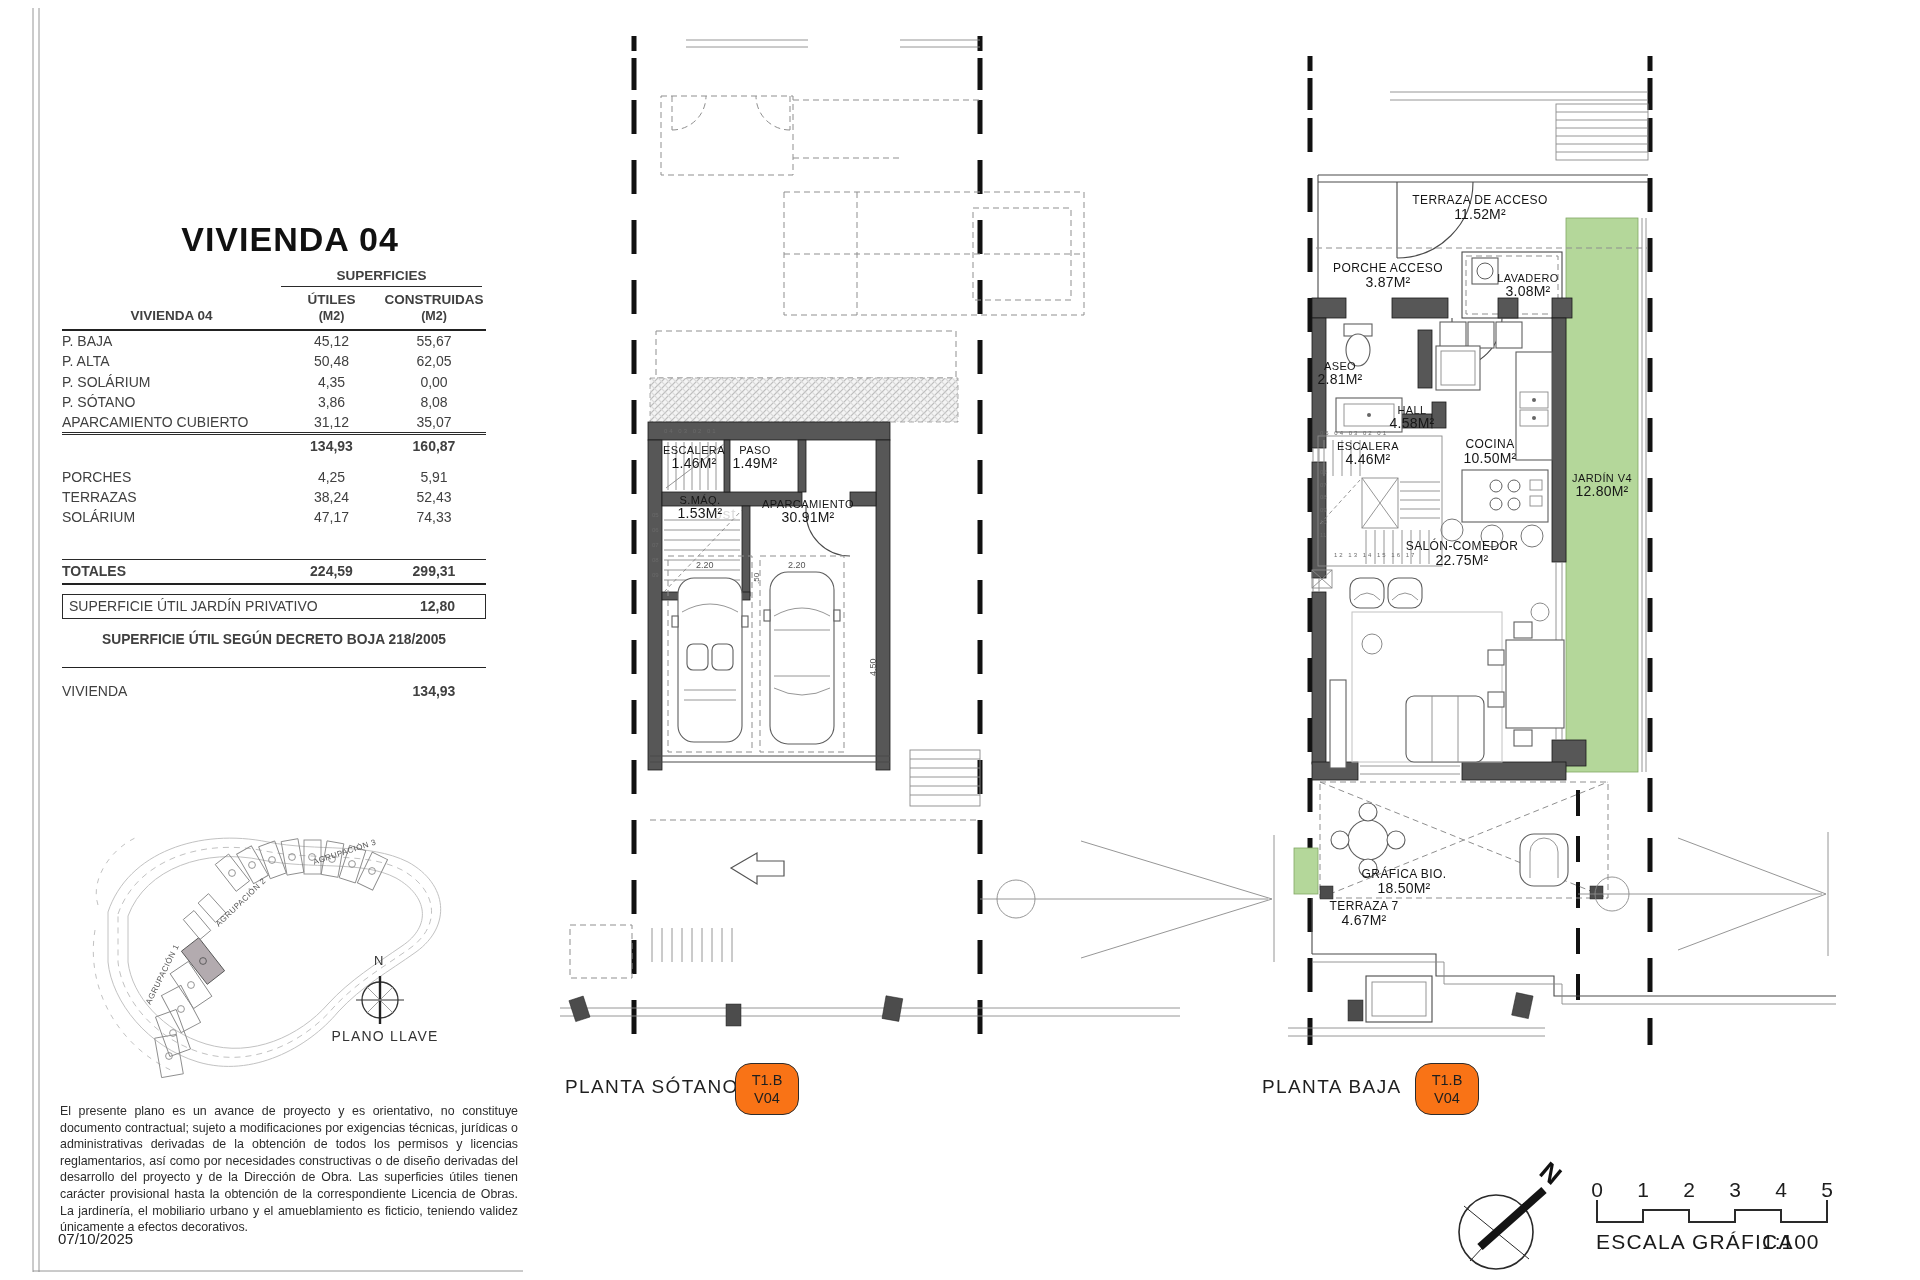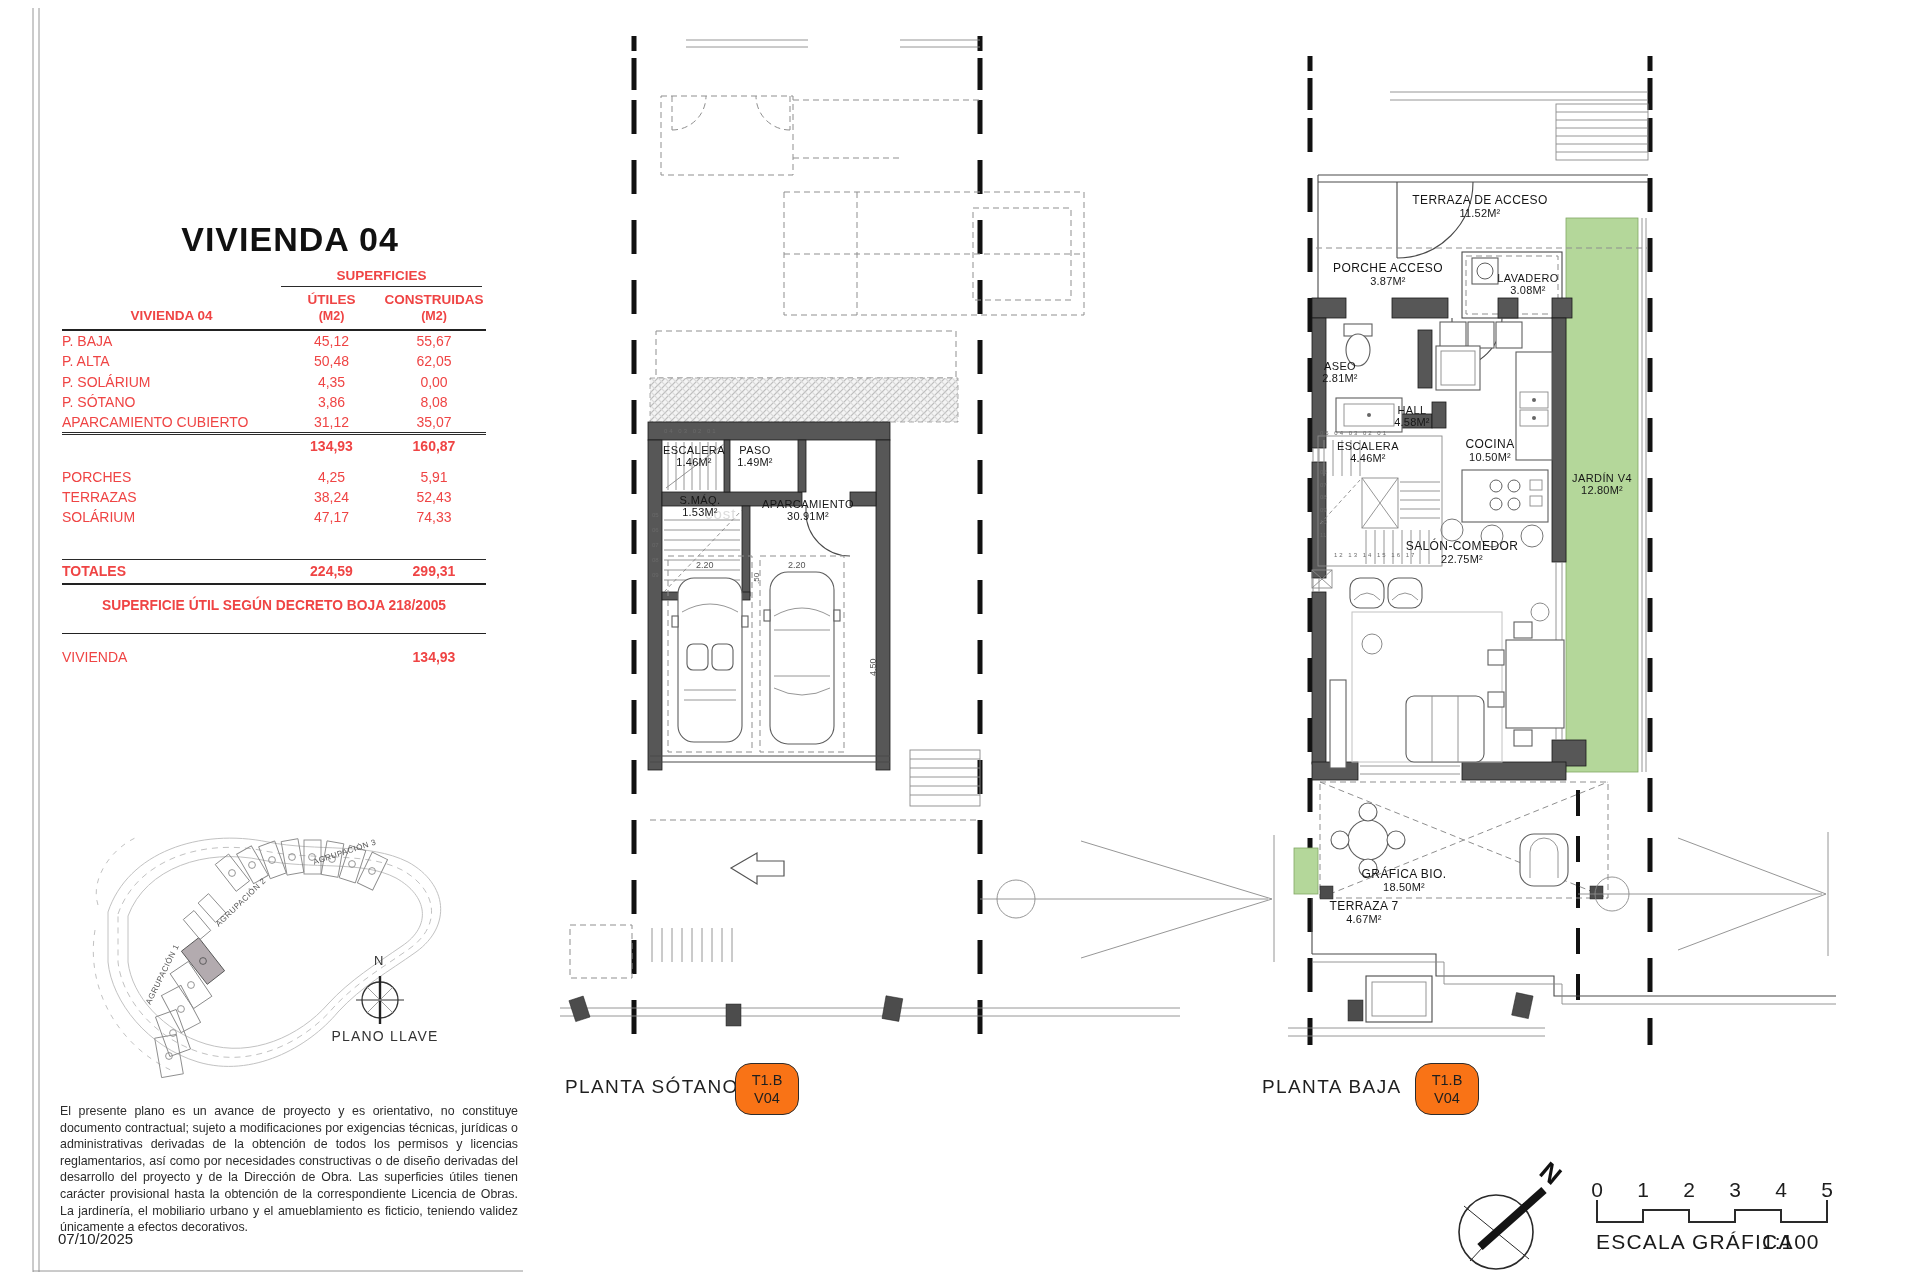--- a/index.html
+++ b/index.html
@@ -13,32 +13,32 @@
   .t2{stroke:#8a8a8a;stroke-width:0.9;fill:none;}
   .t3{stroke:#c2c2c2;stroke-width:1;fill:none;}
   .wl{fill:#575757;stroke:#191919;stroke-width:0.8;}
   .fw{fill:#ffffff;stroke:#5f5f5f;stroke-width:1.1;}
   .gn{fill:#b4d79a;stroke:#82a765;stroke-width:0.8;}
   .pst{fill:#4c4c4c;stroke:#222;stroke-width:0.5;}
 
   .abs{position:absolute;}
   .lbl{position:absolute;transform:translateX(-50%);text-align:center;white-space:nowrap;
        font-size:12px;letter-spacing:.4px;color:#161616;line-height:1.1;}
-  .lbl .area{display:block;font-size:11px;letter-spacing:.2px;}
+  .lbl .area{display:block;font-size:14px;letter-spacing:.2px;}
   .lbl-sm{font-size:11px;}
   .tiny{position:absolute;font-size:6px;color:#6a6a6a;letter-spacing:2px;white-space:nowrap;}
   .pre{white-space:pre-line;letter-spacing:0;line-height:15px;}
   .rot90{transform:rotate(-90deg);transform-origin:left top;}
   .plan-title{position:absolute;font-size:19px;letter-spacing:1.4px;color:#1f1f1f;}
   .code-box{position:absolute;width:62px;height:50px;border:1.7px solid #2d2d2d;border-radius:16px;
             display:flex;flex-direction:column;align-items:center;justify-content:center;
             font-size:14.5px;line-height:1.25;color:#1f1f1f;background:#f97316;}
 
   
-  #tbl{position:absolute;left:62px;top:268px;width:424px;font-size:14px;color:#ef4444;}
+  #tbl{position:absolute;left:62px;top:268px;width:424px;font-size:14px;color:#404040;}
   .t-group{margin-left:219px;width:201px;text-align:center;font-weight:bold;font-size:13.5px;
            border-bottom:1.2px solid #2a2a2a;padding-bottom:3px;}
   .t-grid{display:grid;grid-template-columns:219px 101px 104px;align-items:end;}
   .t-head{padding-top:5px;border-bottom:2.2px solid #222;padding-bottom:6px;}
   .t-head .c{text-align:center;font-weight:bold;font-size:13.5px;line-height:1.15;}
   .t-head .u{font-weight:bold;font-size:12.5px;}
   .t-row{height:20.2px;align-items:center;}
   .t-row .v{text-align:center;}
   .t-sub{border-top:3px double #2a2a2a;font-weight:bold;height:23px;}
   .t-z{border-top:3px double #2a2a2a;height:22px;}
@@ -437,20 +437,24 @@
     <div>SOLÁRIUM</div>
         <div class="v">47,17</div>
         <div class="v">74,33</div>
   </div>
   <div style="height:31px"></div>
   <div class="t-grid t-row t-tot">
     <div>TOTALES</div>
         <div class="v">224,59</div>
         <div class="v">299,31</div>
   </div>
+  <div class="box-j">
+    <span>SUPERFICIE ÚTIL JARDÍN PRIVATIVO</span>
+    <span class="v">12,80</span>
+  </div>
   <div class="dec-h">SUPERFICIE ÚTIL SEGÚN DECRETO BOJA 218/2005</div>
   <div style="height:8px"></div>
   <div class="t-grid dec-r">
     <div>VIVIENDA</div>
         <div></div>
         <div class="v">134,93</div>
   </div>
 </div>
 
 <div class="agr" style="left:144px;top:1002px;transform:rotate(-64deg);transform-origin:left top;">AGRUPACIÓN 1</div>

